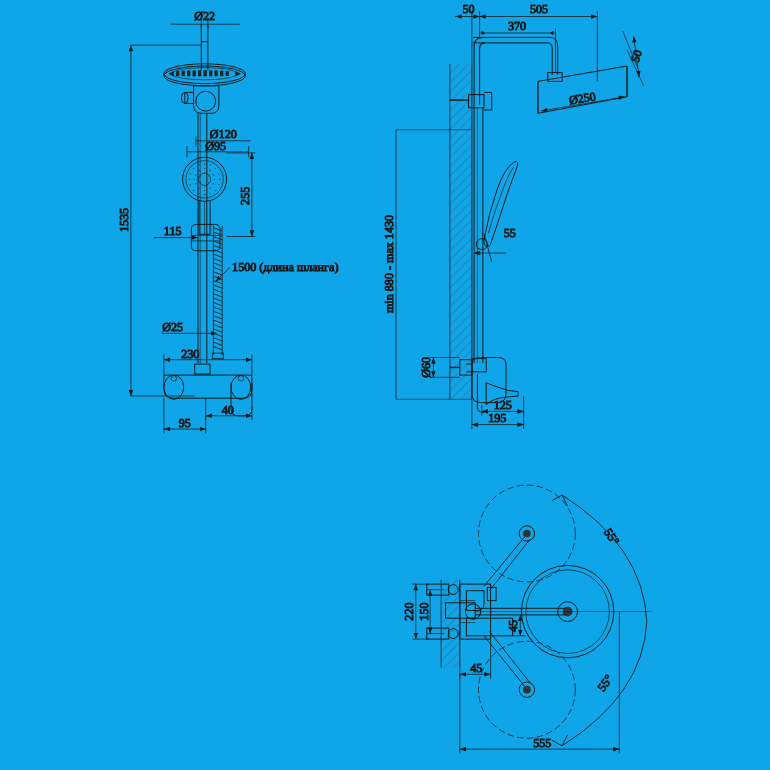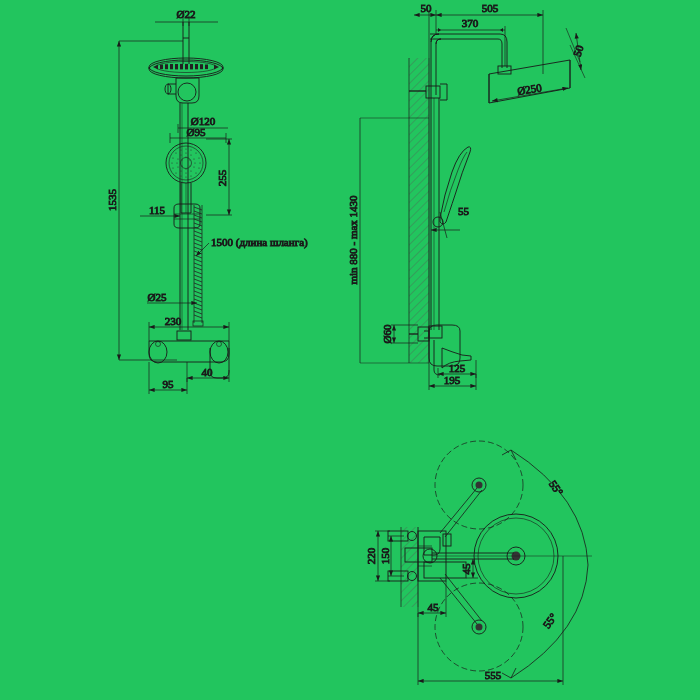--- a/index.html
+++ b/index.html
@@ -1,19 +1,19 @@
 <!DOCTYPE html>
 <html><head>
 <meta charset="utf-8">
 <title>Shower System Technical Drawing</title>
 <style>
   html,body{margin:0;padding:0;background:#ffffff;}
   body{width:700px;height:700px;overflow:hidden;
        font-family:"Liberation Serif", serif;}
-  #root{position:relative;width:700px;height:700px;background:#22c55e;}
+  #root{position:relative;width:700px;height:700px;background:#0ea5e9;}
   svg{display:block;}
   .dimtext{font-family:"Liberation Serif", serif;font-size:11px;fill:#1a1a1a;}
   .notetext{font-family:"Liberation Serif", serif;font-size:11px;fill:#1a1a1a;}
   text{white-space:pre;}
 </style>
 </head>
 <body>
 
 <div id="root">
 <svg width="700" height="700" viewBox="0 0 700 700">

